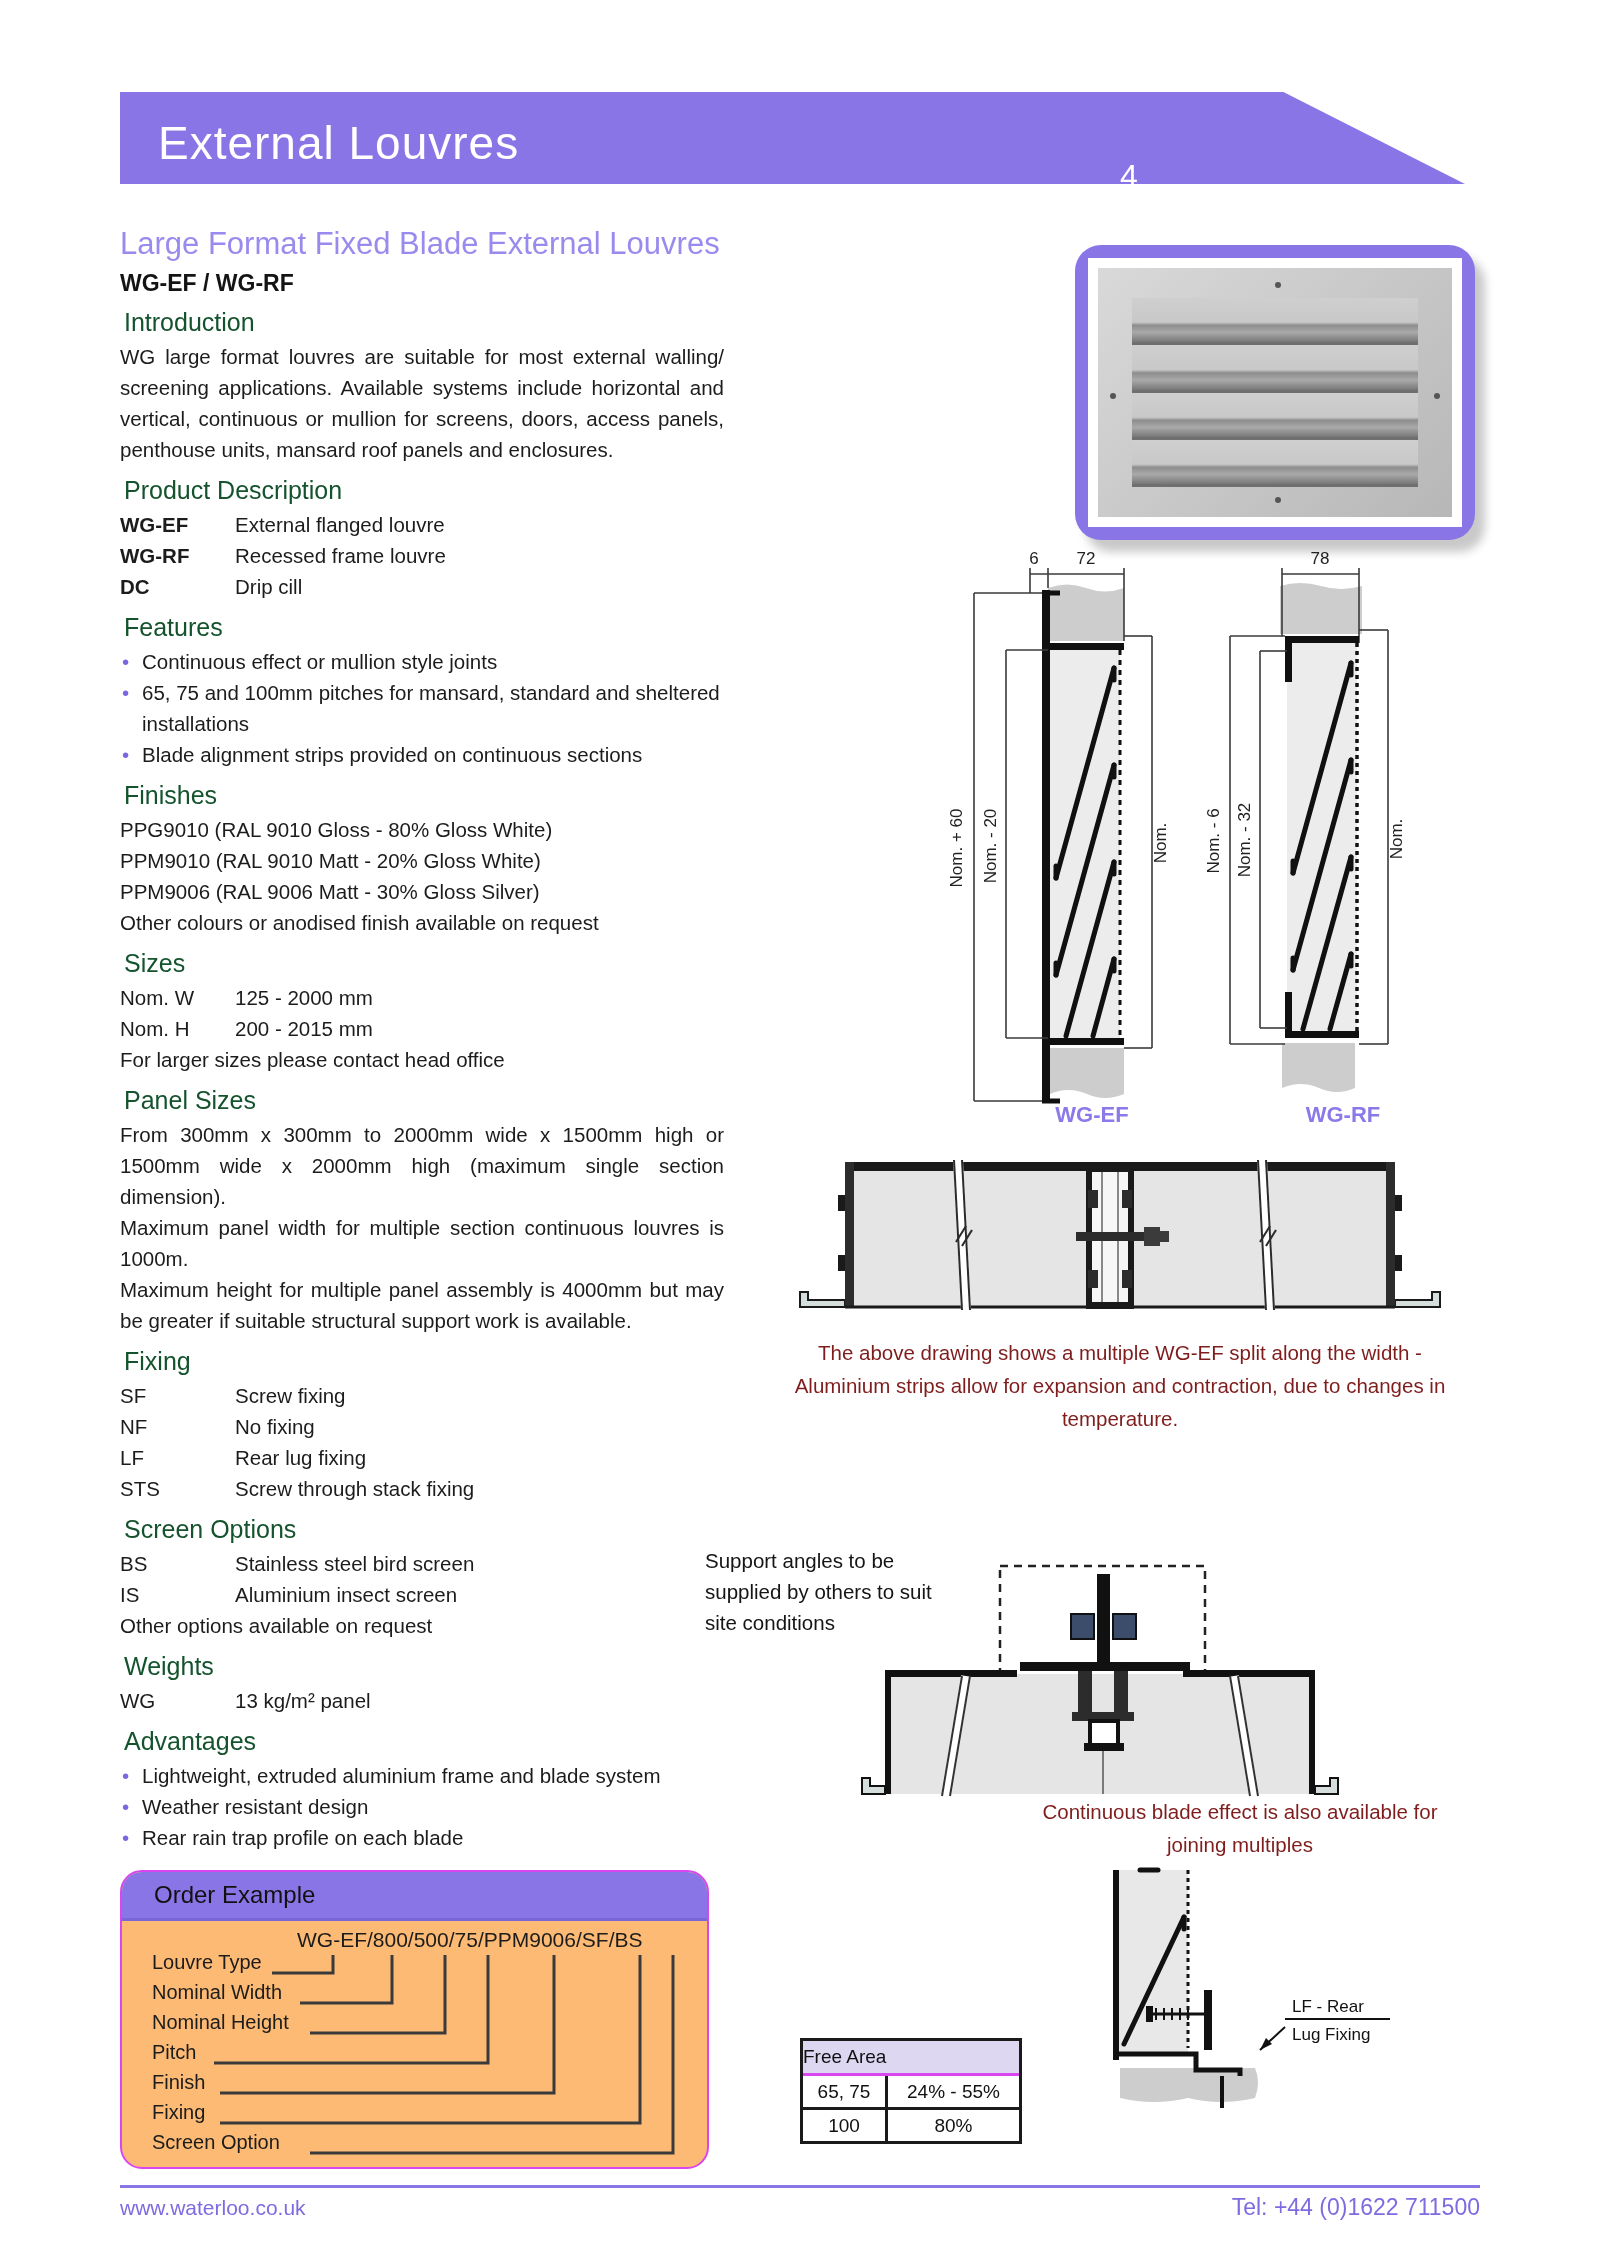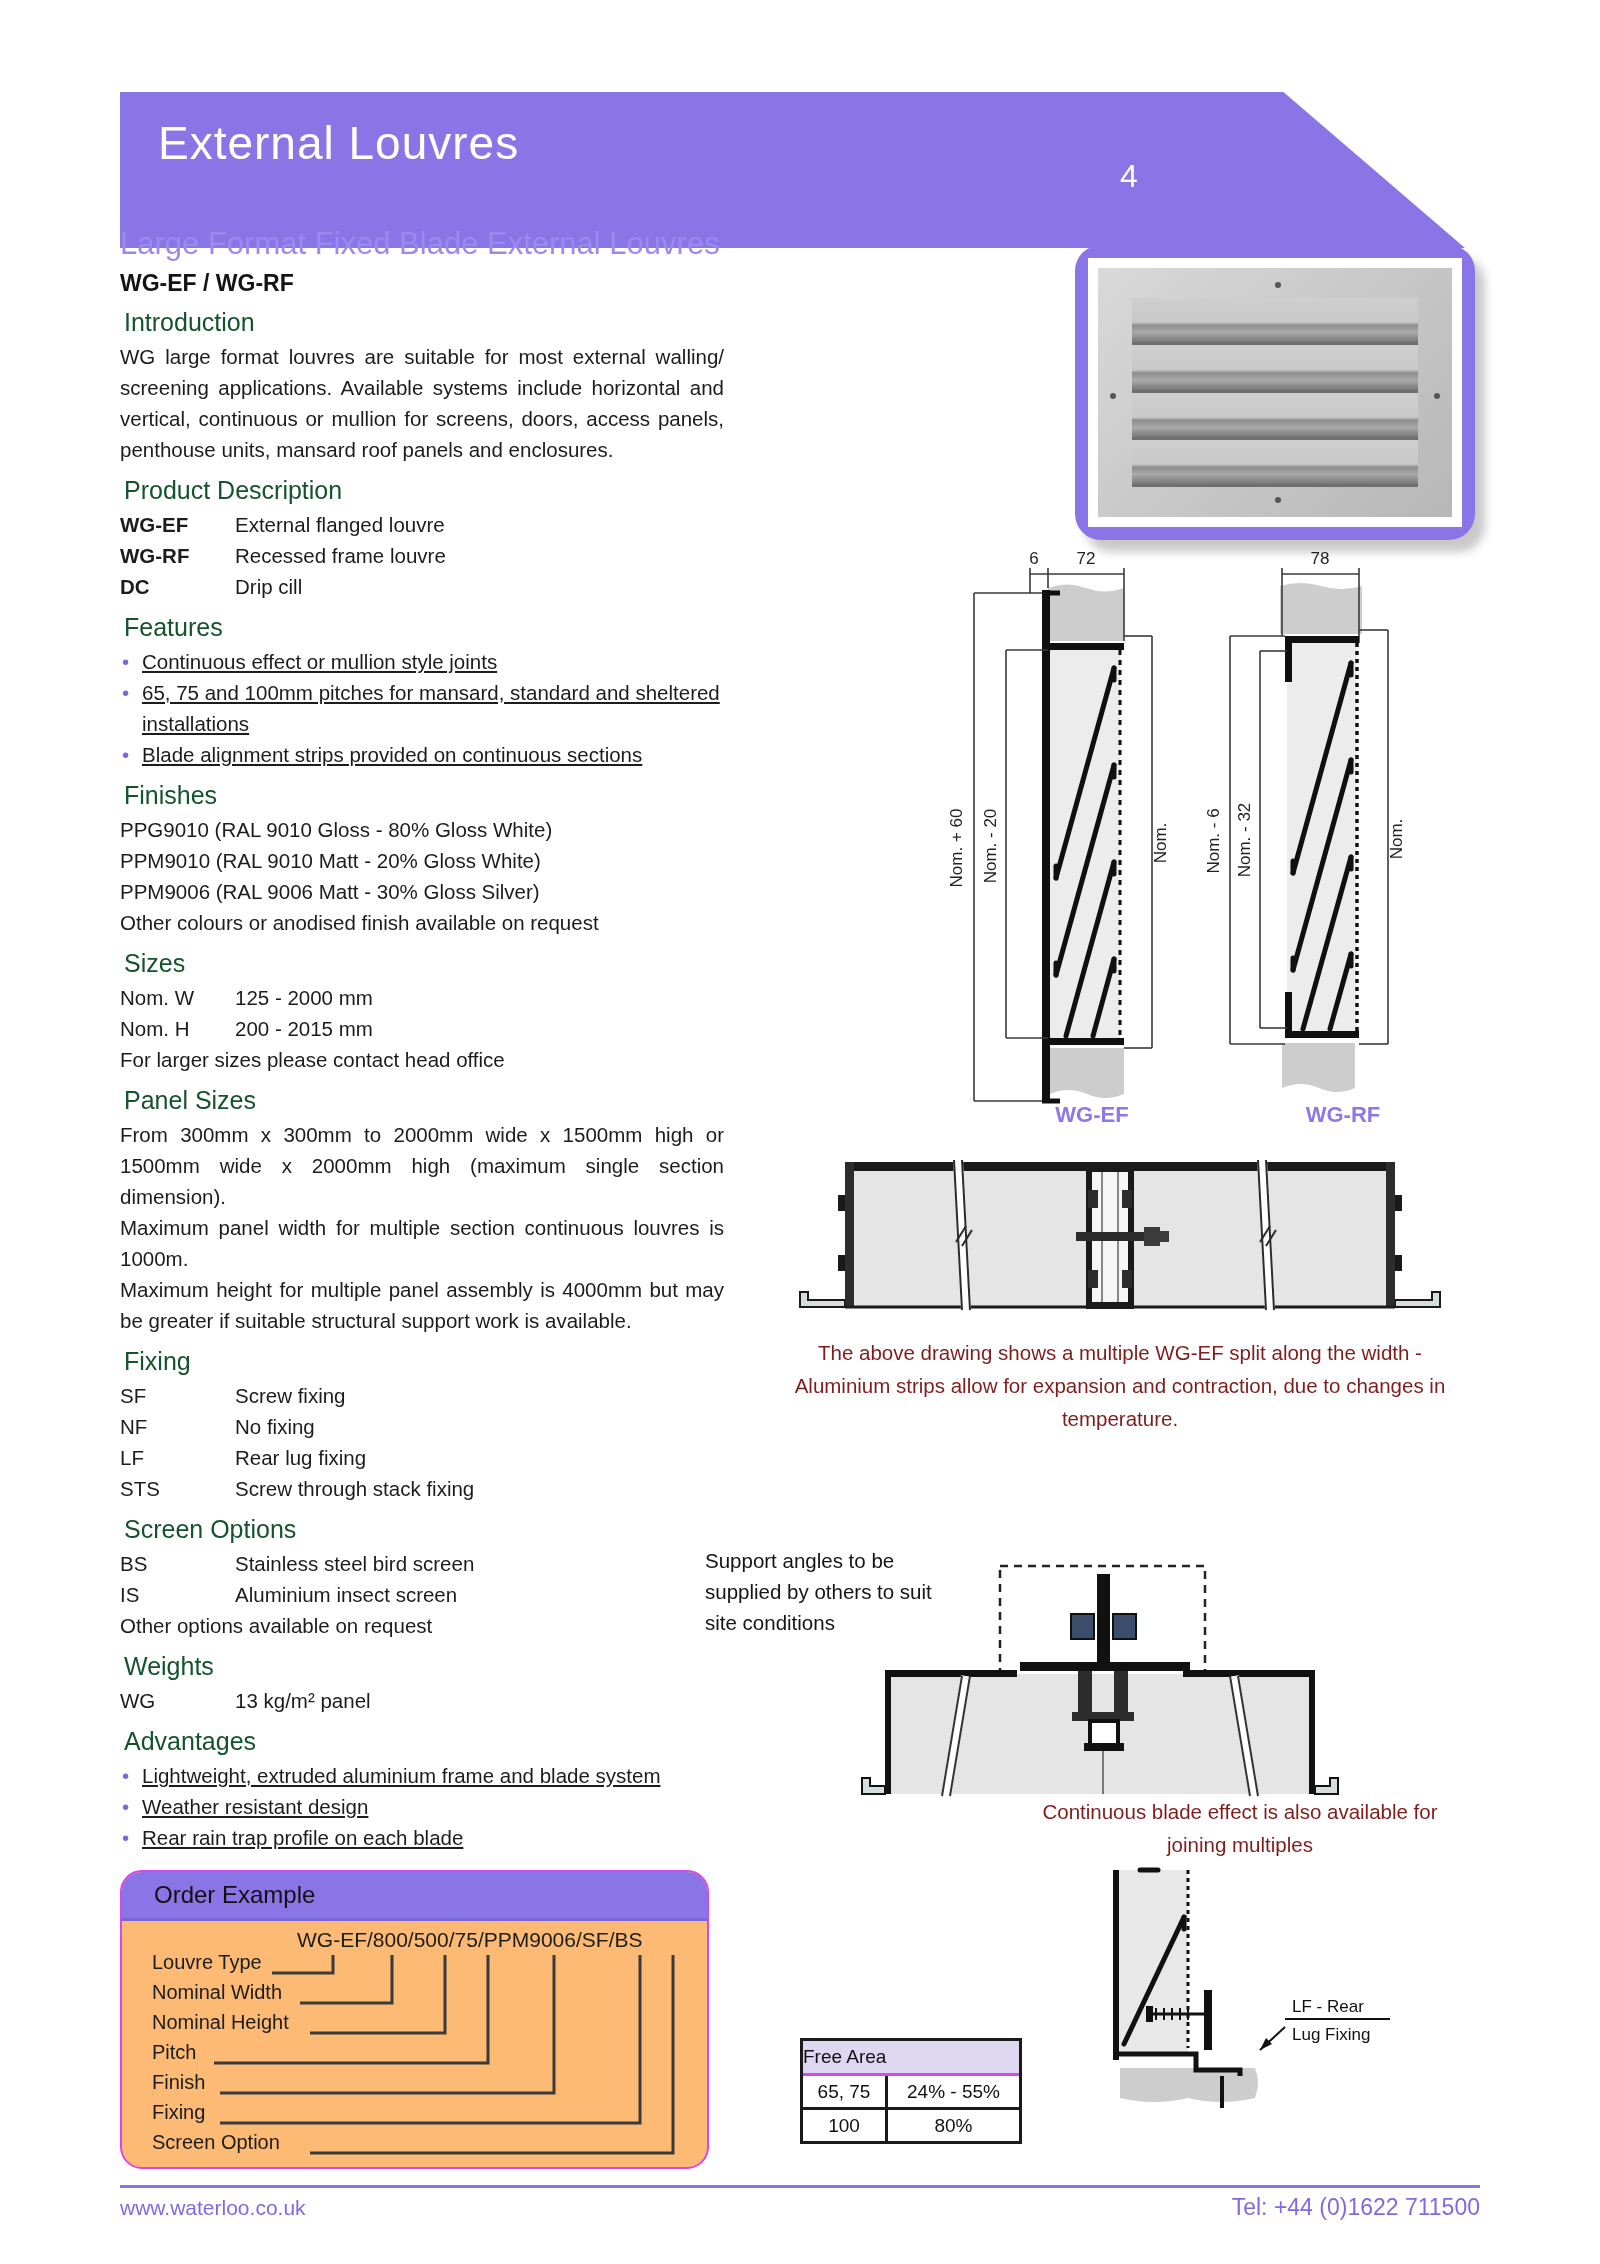--- a/index.html
+++ b/index.html
@@ -1,35 +1,35 @@
 <!DOCTYPE html>
 <html><head>
 <meta charset="utf-8">
 <style>
   html,body{margin:0;padding:0;background:#ffffff;}
   .page{position:relative;width:1600px;height:2264px;background:#fff;
         font-family:"Liberation Sans",sans-serif;color:#1c1c1c;overflow:hidden;}
 
   
-  .banner{position:absolute;left:120px;top:92px;width:1345px;height:156px;
+  .banner{position:absolute;left:120px;top:92px;width:1345px;height:92px;
           background:#8a75e6;clip-path:polygon(0 0,86.5% 0,100% 100%,0 100%);}
   .banner-title{position:absolute;left:38px;top:24px;font-size:46px;color:#fff;letter-spacing:1px;}
   .banner-page{position:absolute;left:1000px;top:66px;font-size:32px;color:#fff;}
 
   
   .left-col{position:absolute;left:120px;top:226px;width:604px;}
   .doc-title{font-size:31px;color:#998bee;margin:0 0 8px 0;font-weight:400;}
   .doc-subtitle{font-size:23px;font-weight:bold;color:#141414;margin:0 0 4px 0;}
   h2.sec{font-size:25px;color:#14532d;font-weight:400;margin:11px 0 4px 4px;}
   .body-text{font-size:20.5px;line-height:31px;margin:0;}
   .just{text-align:justify;}
   .defrow{display:flex;font-size:20.5px;line-height:31px;}
   .defrow .term{width:115px;flex:0 0 115px;}
   .defrow .term.b{font-weight:bold;}
-  .bullets{margin:0;padding:0;list-style:none;text-decoration:underline;}
+  .bullets{margin:0;padding:0;list-style:none;}
   .bullets li{position:relative;padding-left:22px;font-size:20.5px;line-height:31px;}
   .bullets li::before{content:"•";position:absolute;left:2px;color:#7b66e0;}
 
   
   .order-box{position:absolute;left:120px;top:1870px;width:585px;height:295px;
              background:#fdba74;border:2px solid #d946ef;border-radius:22px;overflow:hidden;}
   .order-head{height:46px;background:#8a75e6;border-bottom:3px solid #7a66d9;
               display:flex;align-items:center;}
   .order-head span{font-size:24px;color:#111;margin-left:32px;}
   .order-svg{display:block;}

